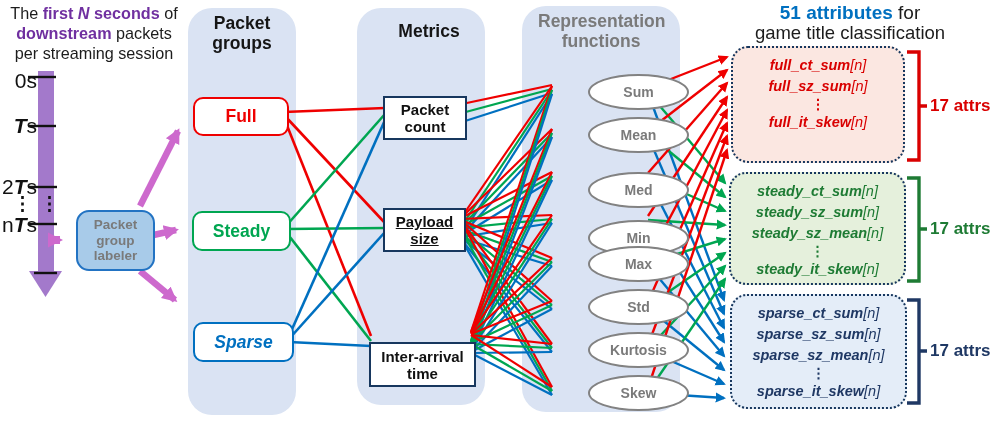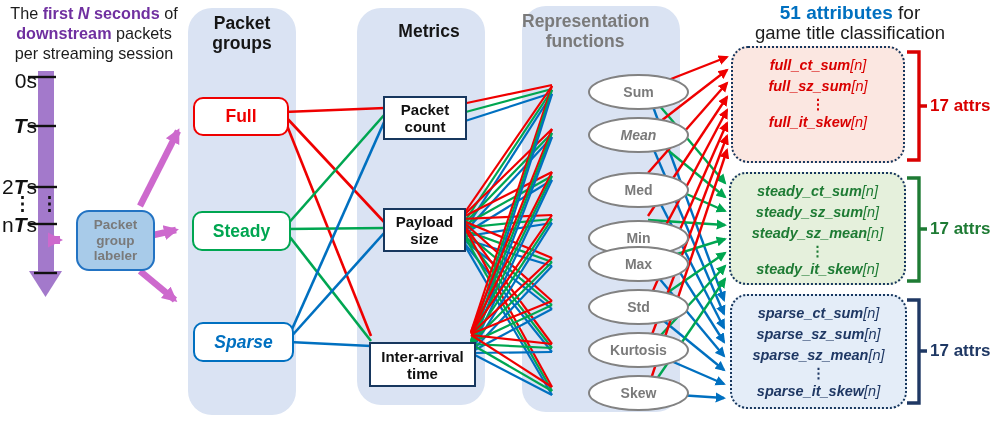--- a/index.html
+++ b/index.html
@@ -178,37 +178,37 @@
       <line x1="149" y1="236" x2="176" y2="230" stroke="#cd69cd" stroke-width="6.5" marker-end="url(#ah-p)"></line>
       <line x1="140" y1="271" x2="175" y2="300" stroke="#cd69cd" stroke-width="6.5" marker-end="url(#ah-p)"></line>
       <path d="M907 52 H919 V160 H907 M919 106 H927" fill="none" stroke="#d90000" stroke-width="3.4"></path>
       <path d="M907 178 H919 V281 H907 M919 229 H927" fill="none" stroke="#1e7b34" stroke-width="3.4"></path>
       <path d="M907 300 H919 V403 H907 M919 351 H927" fill="none" stroke="#1f3864" stroke-width="3.4"></path>
     </svg>
 
   <div class="col-head" style="left:188px;top:13px;width:108px;">Packet
 groups</div>
   <div class="col-head" style="left:357px;top:21px;width:144px;">Metrics</div>
-  <div class="col-head gray" style="left:522px;top:11px;width:126px;">Representation
+  <div class="col-head gray" style="left:538px;top:11px;width:126px;">Representation
 functions</div>
 
   <div class="group-box group-full" style="left:193px;top:97px;width:92px;height:35px;">Full</div>
   <div class="group-box group-steady" style="left:192px;top:211px;width:95px;height:36px;">Steady</div>
   <div class="group-box group-sparse" style="left:193px;top:322px;width:97px;height:36px;font-style:italic;">Sparse</div>
 
   <div class="metric-box" style="left:383px;top:96px;width:80px;height:40px;">Packet
 count</div>
-  <div class="metric-box" style="left:383px;top:208px;width:79px;height:40px;">Payload
+  <div class="metric-box" style="left:383px;top:208px;width:79px;height:40px;text-decoration:underline;">Payload
 size</div>
   <div class="metric-box" style="left:369px;top:322px;width:103px;height:41px;margin-top:20px;">Inter-arrival
 time</div>
 
   <div id="functions-list">
       <div class="ellipse" style="top: 74px;">Sum</div>
-      <div class="ellipse" style="top: 117px; font-style: italic;">Mean</div>
+      <div class="ellipse" style="top: 117px;">Mean</div>
       <div class="ellipse" style="top: 172px;">Med</div>
       <div class="ellipse" style="top: 220px;">Min</div>
       <div class="ellipse" style="top: 246px;">Max</div>
       <div class="ellipse" style="top: 289px;">Std</div>
       <div class="ellipse" style="top: 332px;">Kurtosis</div>
       <div class="ellipse" style="top: 375px;">Skew</div>
     </div>
 
   <div class="labeler">Packet
 group

